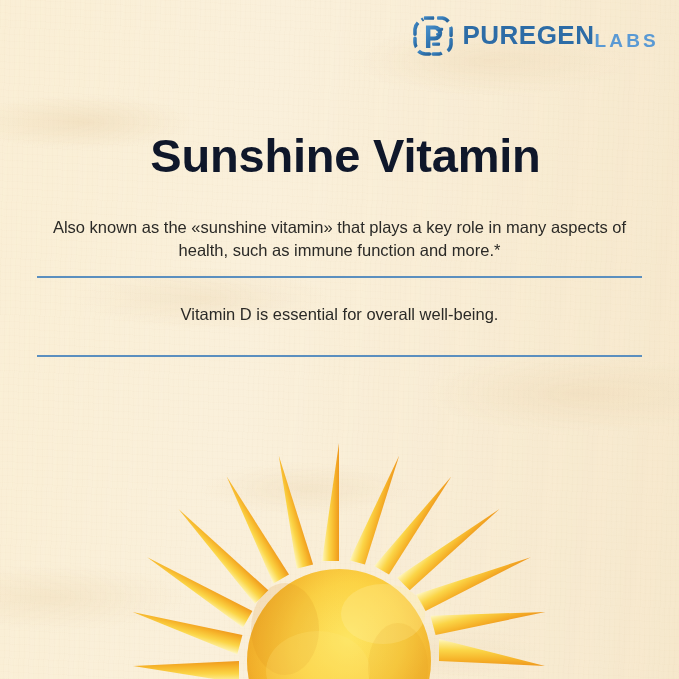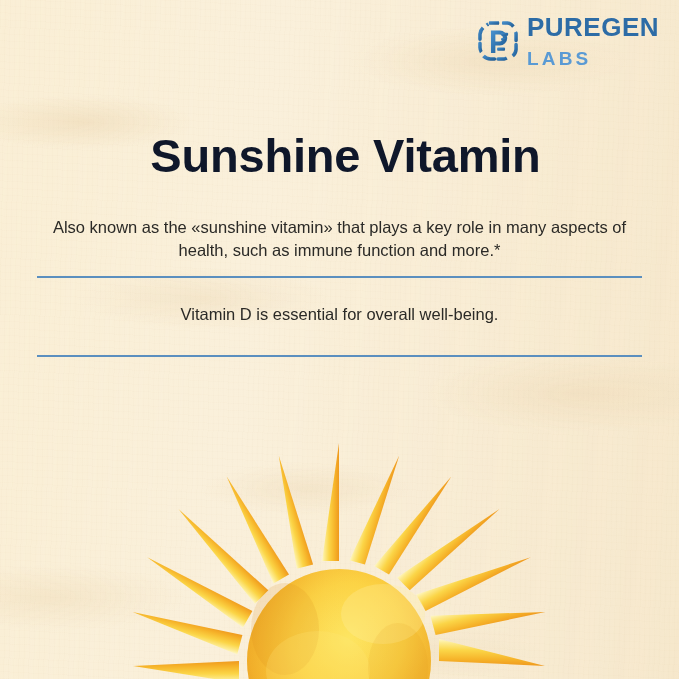--- a/index.html
+++ b/index.html
@@ -68,23 +68,23 @@
     gap: 7px;
   }
   .logo-mark {
     width: 44px;
     height: 44px;
     flex: 0 0 44px;
     display: block;
   }
   .logo-words {
     display: flex;
-    flex-direction: column;
     justify-content: center;
     line-height: 1;
+    text-align: right;
   }
   .logo-puregen {
     font-size: 26px;
     font-weight: bold;
     color: #2d6ca6;
     letter-spacing: .5px;
     line-height: 1;
   }
   .logo-labs {
     font-size: 19px;

